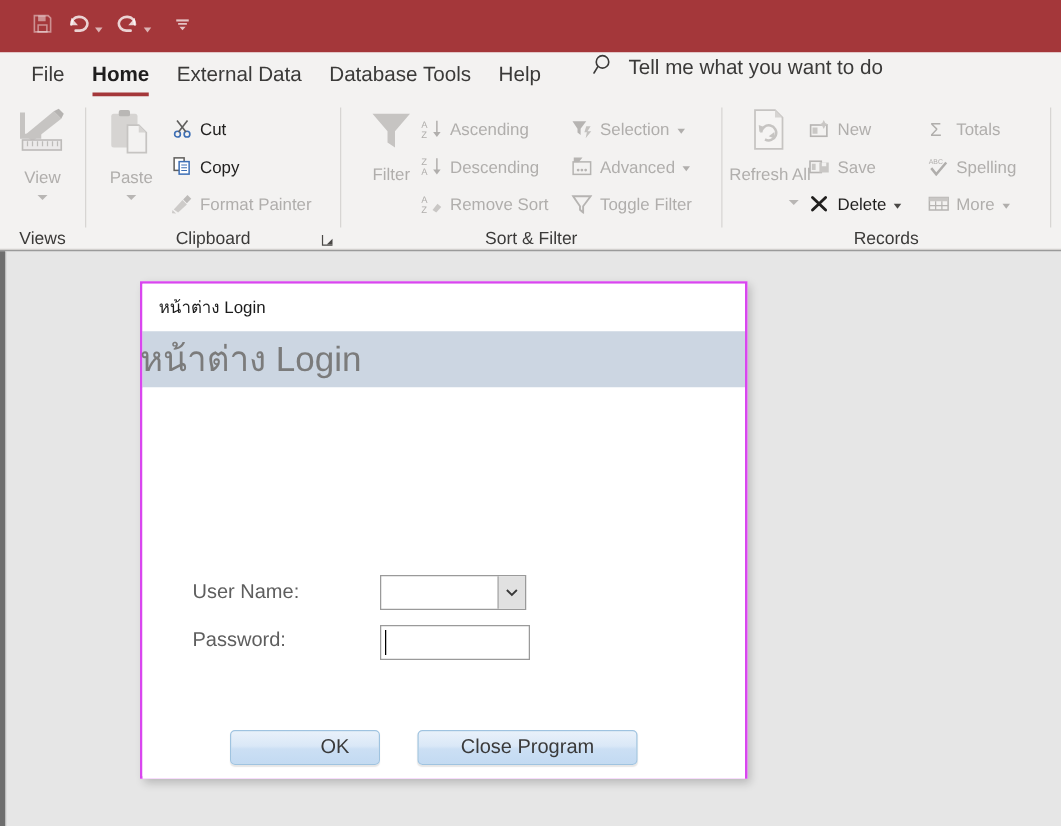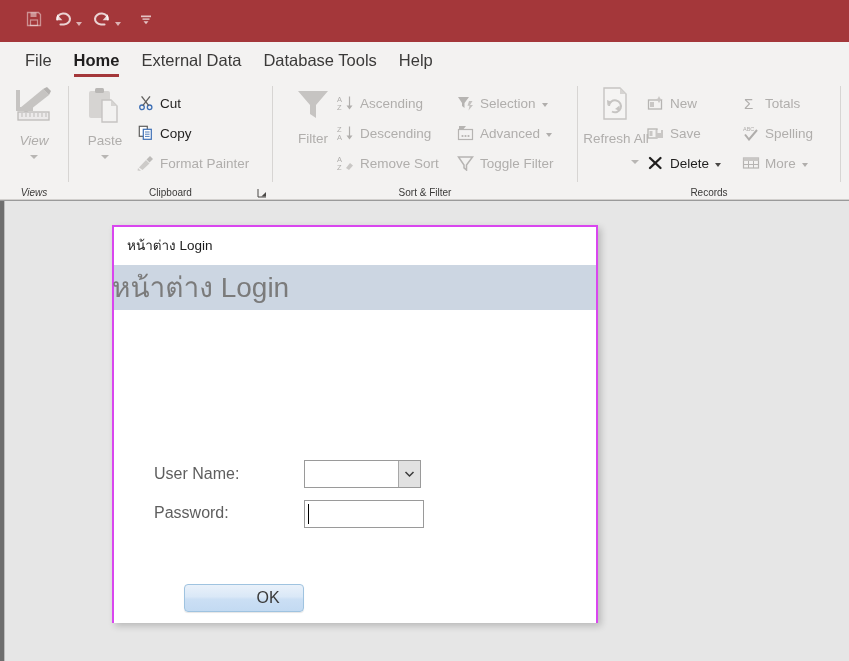--- a/index.html
+++ b/index.html
@@ -89,21 +89,21 @@
   .rgroup {
     position: absolute;
     top: 0;
     height: 120px;
   }
   .rgroup-label {
     position: absolute;
     bottom: 2px;
     width: 100%;
     text-align: center;
-    font-size: 10px;
+    font-size: 14px;
     color: #3b3a39;
   }
   .rsep {
     position: absolute;
     top: 6px;
     width: 1px;
     height: 96px;
     background: #d7d5d3;
   }
   .dlg-launcher {
@@ -325,25 +325,34 @@
   </div>
 </div>
 
 <div class="tabbar">
   <div class="tab">File</div>
   <div class="tab active">Home</div>
   <div class="tab">External Data</div>
   <div class="tab">Database Tools</div>
   <div class="tab">Help</div>
 
+  <div class="tellme">
+    <span class="mag">
+      <svg width="19" height="19" viewBox="0 0 19 19">
+        <circle cx="8" cy="7.5" r="5" fill="none" stroke="#3b3a39" stroke-width="1.3"></circle>
+        <line x1="4.3" y1="11.3" x2="1.2" y2="16.4" stroke="#3b3a39" stroke-width="1.3" stroke-linecap="round"></line>
+      </svg>
+    </span>
+    <span>Tell me what you want to do</span>
+  </div>
 </div>
 
 <div class="ribbon">
 
-  <div class="rgroup" style="left:0; width:68px;font-style:italic;">
+  <div class="rgroup" style="left:0; width:68px;">
     <div class="bigbtn" style="left:2px;">
       <span>
         <svg width="42" height="40" viewBox="0 0 42 40">
           <path d="M5 4 L5 23 L20 23" fill="none" stroke="#c6c4c2" stroke-width="4"></path>
           <path d="M7 22 L30 3 L36 9 L13 27 Z" fill="#c6c4c2"></path>
           <path d="M30 3 L36 9 L38 5 L34 1 Z" fill="#b5b3b1"></path>
           <rect x="5" y="26" width="31" height="8" fill="#eceaea" stroke="#bdbbb9" stroke-width="1.3"></rect>
           <g stroke="#bdbbb9" stroke-width="1">
             <line x1="9" y1="27" x2="9" y2="31"></line>
               <line x1="13" y1="27" x2="13" y2="31"></line>
@@ -620,14 +629,15 @@
         </svg>
       </div>
     </div>
 
     <div class="field-label" style="left:40px; top:194px;">Password:</div>
     <div class="textbox" style="left:190px; top:190px; width:120px; height:28px;">
       <div class="caret-bar"></div>
     </div>
 
     <div class="btn" style="left:70px; top:274px; width:120px; height:28px;padding-left:48px;">OK</div>
+    <div class="btn" style="left:220px; top:274px; width:176px; height:28px;">Close Program</div>
   </div>
 </div>
 
 </body></html>

